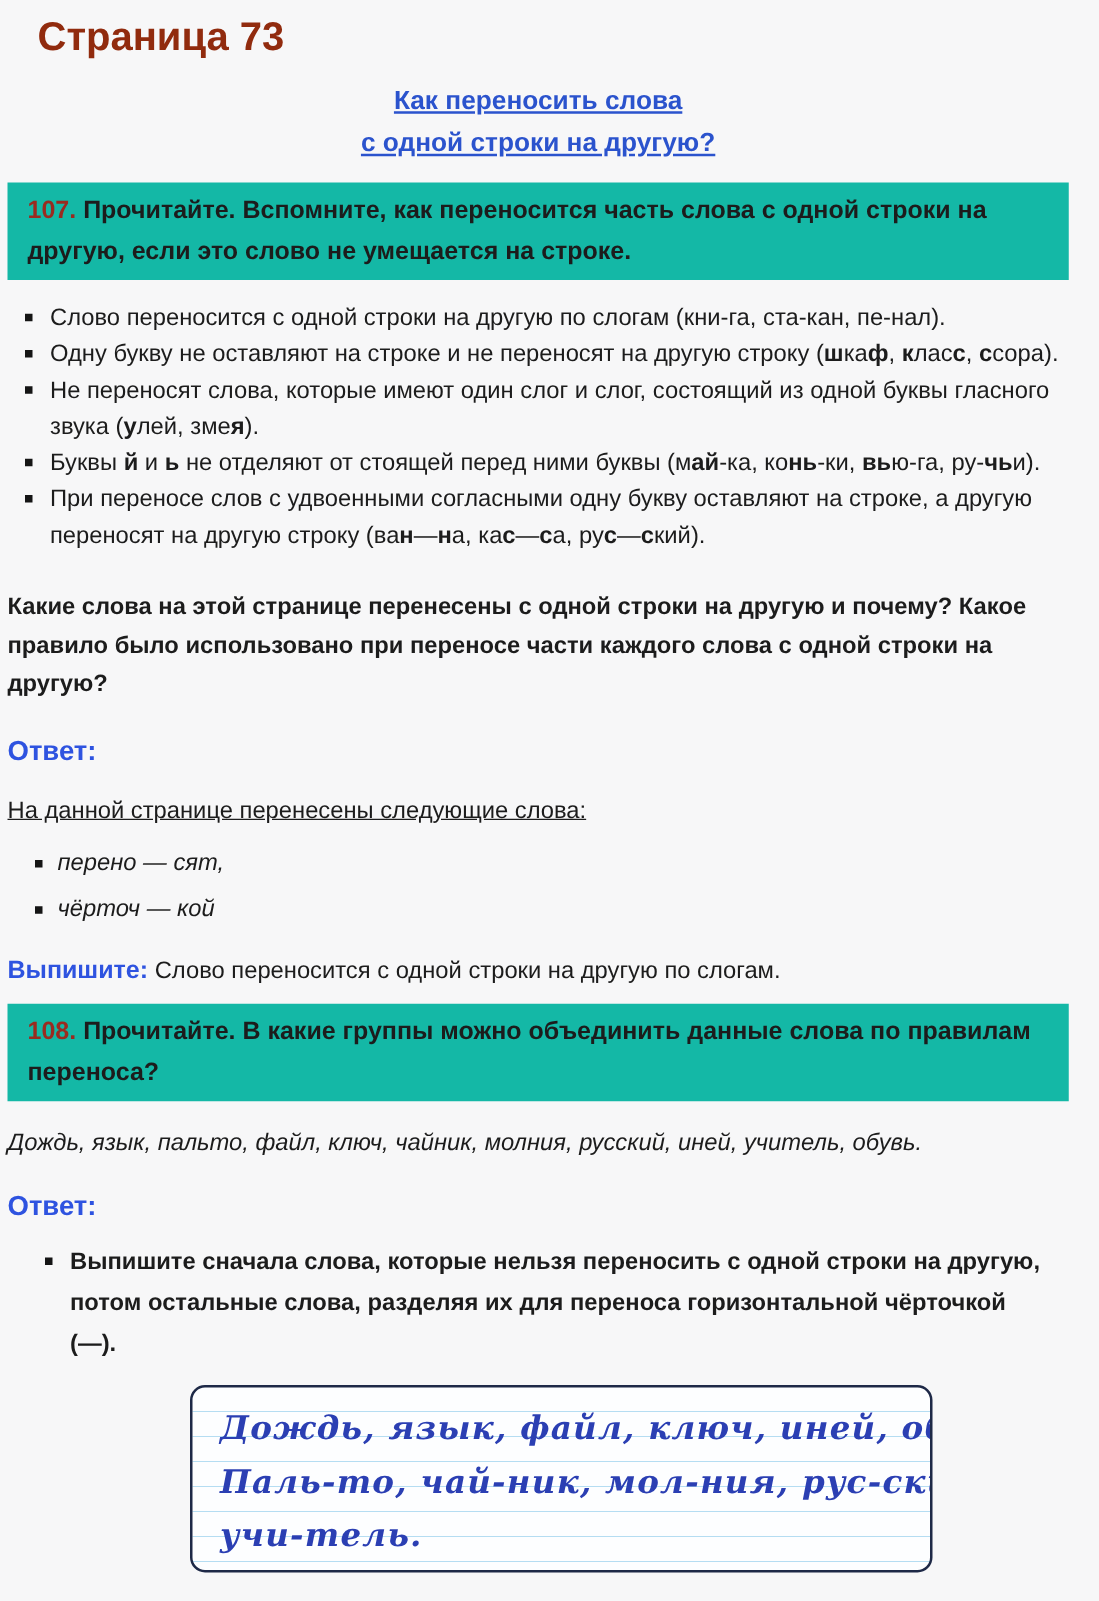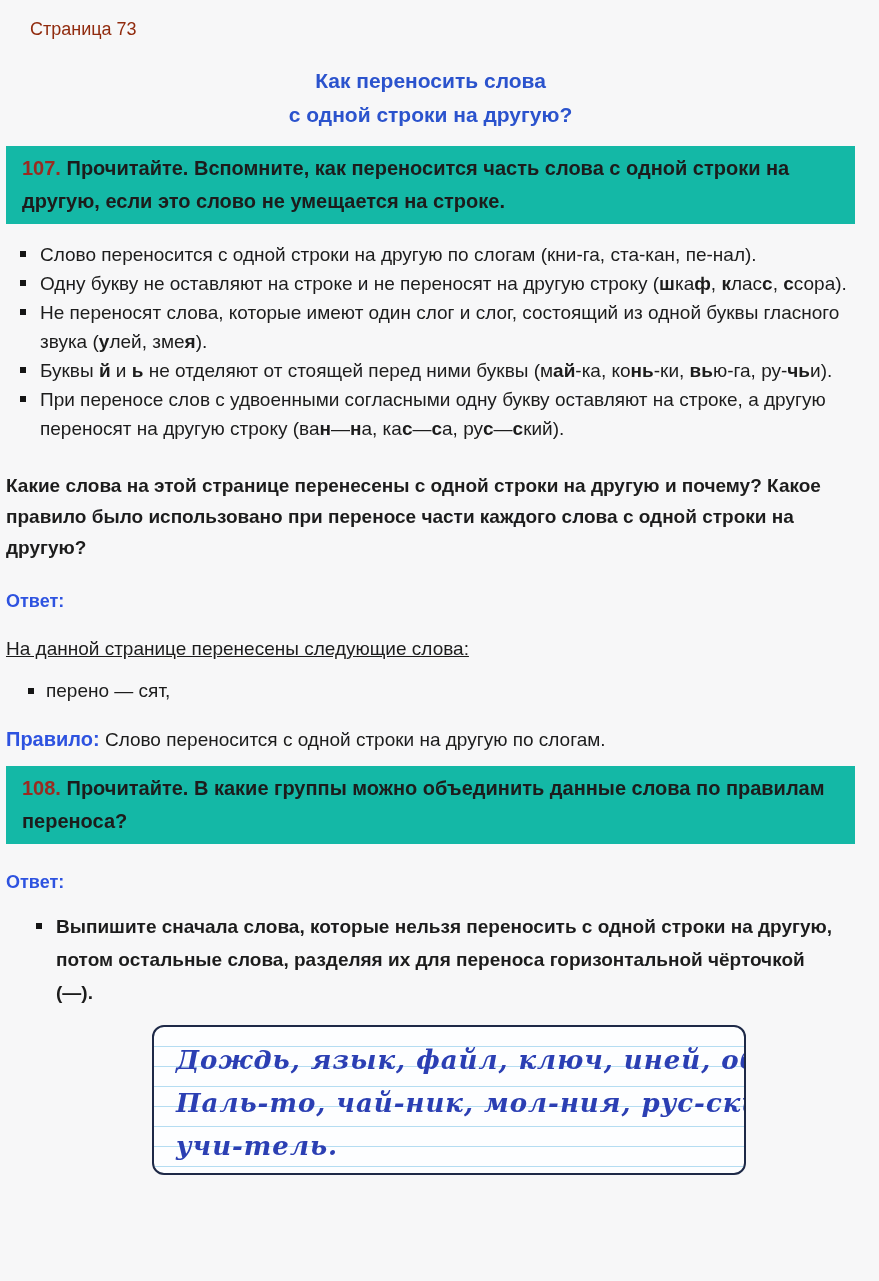--- a/index.html
+++ b/index.html
@@ -8,34 +8,35 @@
     min-height: 1281px;
     background: #f7f7f8;
     font-family: "Liberation Sans", sans-serif;
     font-size: 19px;
     color: #1c1c1c;
     -webkit-font-smoothing: antialiased;
   }
   .content { padding: 12px 24px 4px 6px; }
 
   .page-title {
-    font-size: 18px;
-    font-weight: normal;
+    font-size: 32px;
+    font-weight: bold;
     color: #912b0e;
     margin: 2px 0 20px 24px;
     line-height: 30px;
   }
 
   .center-heading {
     text-align: center;
     color: #2b53cd;
     font-weight: bold;
     font-size: 21px;
     line-height: 34px;
     margin: 0 0 8px 0;
+    text-decoration: underline;
   }
 
   .task-box {
     background: #14b8a6;
     padding: 6px 16px;
     font-weight: bold;
     font-size: 20px;
     line-height: 33px;
     margin: 14px 0 14px 0;
   }
@@ -59,20 +60,21 @@
     top: 11px;
     width: 6px;
     height: 6px;
     background: #151515;
   }
 
   ul.answers {
     list-style: none;
     margin: 18px 0 0 0;
     padding: 0 0 0 22px;
+    font-style: italic;
   }
   ul.answers li {
     position: relative;
     padding-left: 18px;
     line-height: 24px;
     margin: 0 0 13px 0;
   }
   ul.answers li::before {
     content: "";
     position: absolute;
@@ -107,21 +109,21 @@
 
   .question {
     font-weight: bold;
     line-height: 31px;
     margin: 27px 0 0 0;
   }
 
   .blue-label {
     color: #2e53e0;
     font-weight: bold;
-    font-size: 18px;
+    font-size: 22px;
     margin: 26px 0 0 0;
     line-height: 24px;
   }
 
   .plain-line { margin: 24px 0 0 0; line-height: 24px; text-decoration: underline; }
 
   .rule-line { margin: 24px 0 0 0; line-height: 24px; }
   .rule-label-inline { color: #2e53e0; font-weight: bold; font-size: 20px; }
 
   .italic-words {
@@ -185,26 +187,28 @@
   </ul>
 
   <p class="question">Какие слова на этой странице перенесены с одной строки на другую и почему? Какое правило было использовано при переносе части каждого слова с одной строки на другую?</p>
 
   <p class="blue-label">Ответ:</p>
 
   <p class="plain-line">На данной странице перенесены следующие слова:</p>
 
   <ul class="answers">
     <li>перено — сят,</li>
+    <li>чёрточ — кой</li>
   </ul>
 
-  <p class="rule-line"><span class="rule-label-inline">Правило:</span> <span>Слово переносится с одной строки на другую по слогам.</span></p>
+  <p class="rule-line"><span class="rule-label-inline">Выпишите:</span> <span>Слово переносится с одной строки на другую по слогам.</span></p>
 
   <div class="task-box"><span class="task-num">108.</span> <span>Прочитайте. В какие группы можно объединить данные слова по правилам переноса?</span></div>
 
+  <p class="italic-words">Дождь, язык, пальто, файл, ключ, чайник, молния, русский, иней, учитель, обувь.</p>
 
   <p class="blue-label">Ответ:</p>
 
 
   <ul class="subtask">
     <li>Выпишите сначала слова, которые нельзя переносить с одной строки на другую, потом остальные слова, разделяя их для переноса горизонтальной чёрточкой (—).</li>
   </ul>
 
   <div class="notebook">
     <div class="hand-line">Дождь, язык, файл, ключ, иней, обувь.</div>

